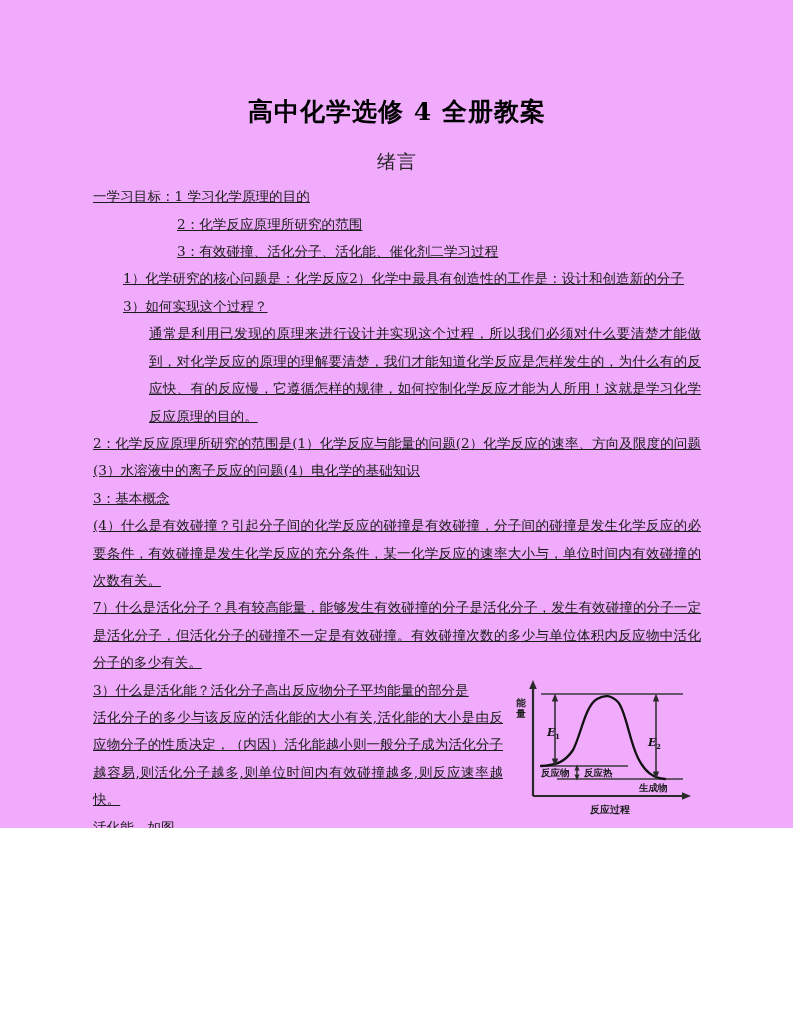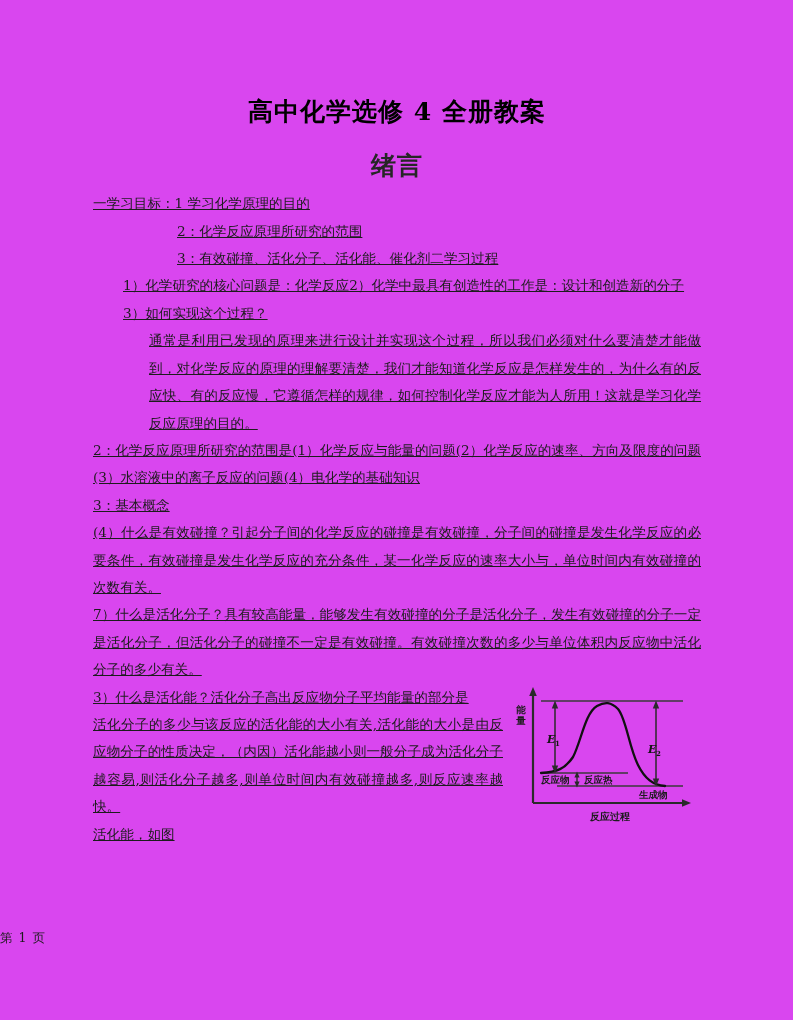--- a/index.html
+++ b/index.html
@@ -7,22 +7,22 @@
     padding: 0;
     background: #ffffff;
   }
   body {
     font-family: "DejaVu Serif", "Liberation Serif", serif;
     color: #1a1a1a;
   }
   .page {
     position: relative;
     width: 793px;
-    height: 1020px;
-    background: #d946ef;
+    height: 828px;
+    background: #f0abfc;
     overflow: hidden;
     box-sizing: border-box;
   }
   .content {
     position: absolute;
     left: 93px;
     top: 0;
     width: 608px;
   }
 
@@ -30,22 +30,22 @@
     font-size: 25px;
     font-weight: bold;
     text-align: center;
     letter-spacing: 1px;
     margin: 0;
     padding-top: 96px;
     line-height: 1.25;
     color: #000;
   }
   .doc-subtitle {
-    font-size: 25px;
-    font-weight: bold;
+    font-size: 19px;
+    font-weight: normal;
     text-align: center;
     margin: 0;
     padding-top: 22px;
     padding-bottom: 8px;
     letter-spacing: 1px;
     color: #262626;
   }
 
   .para {
     font-size: 13.6px;

